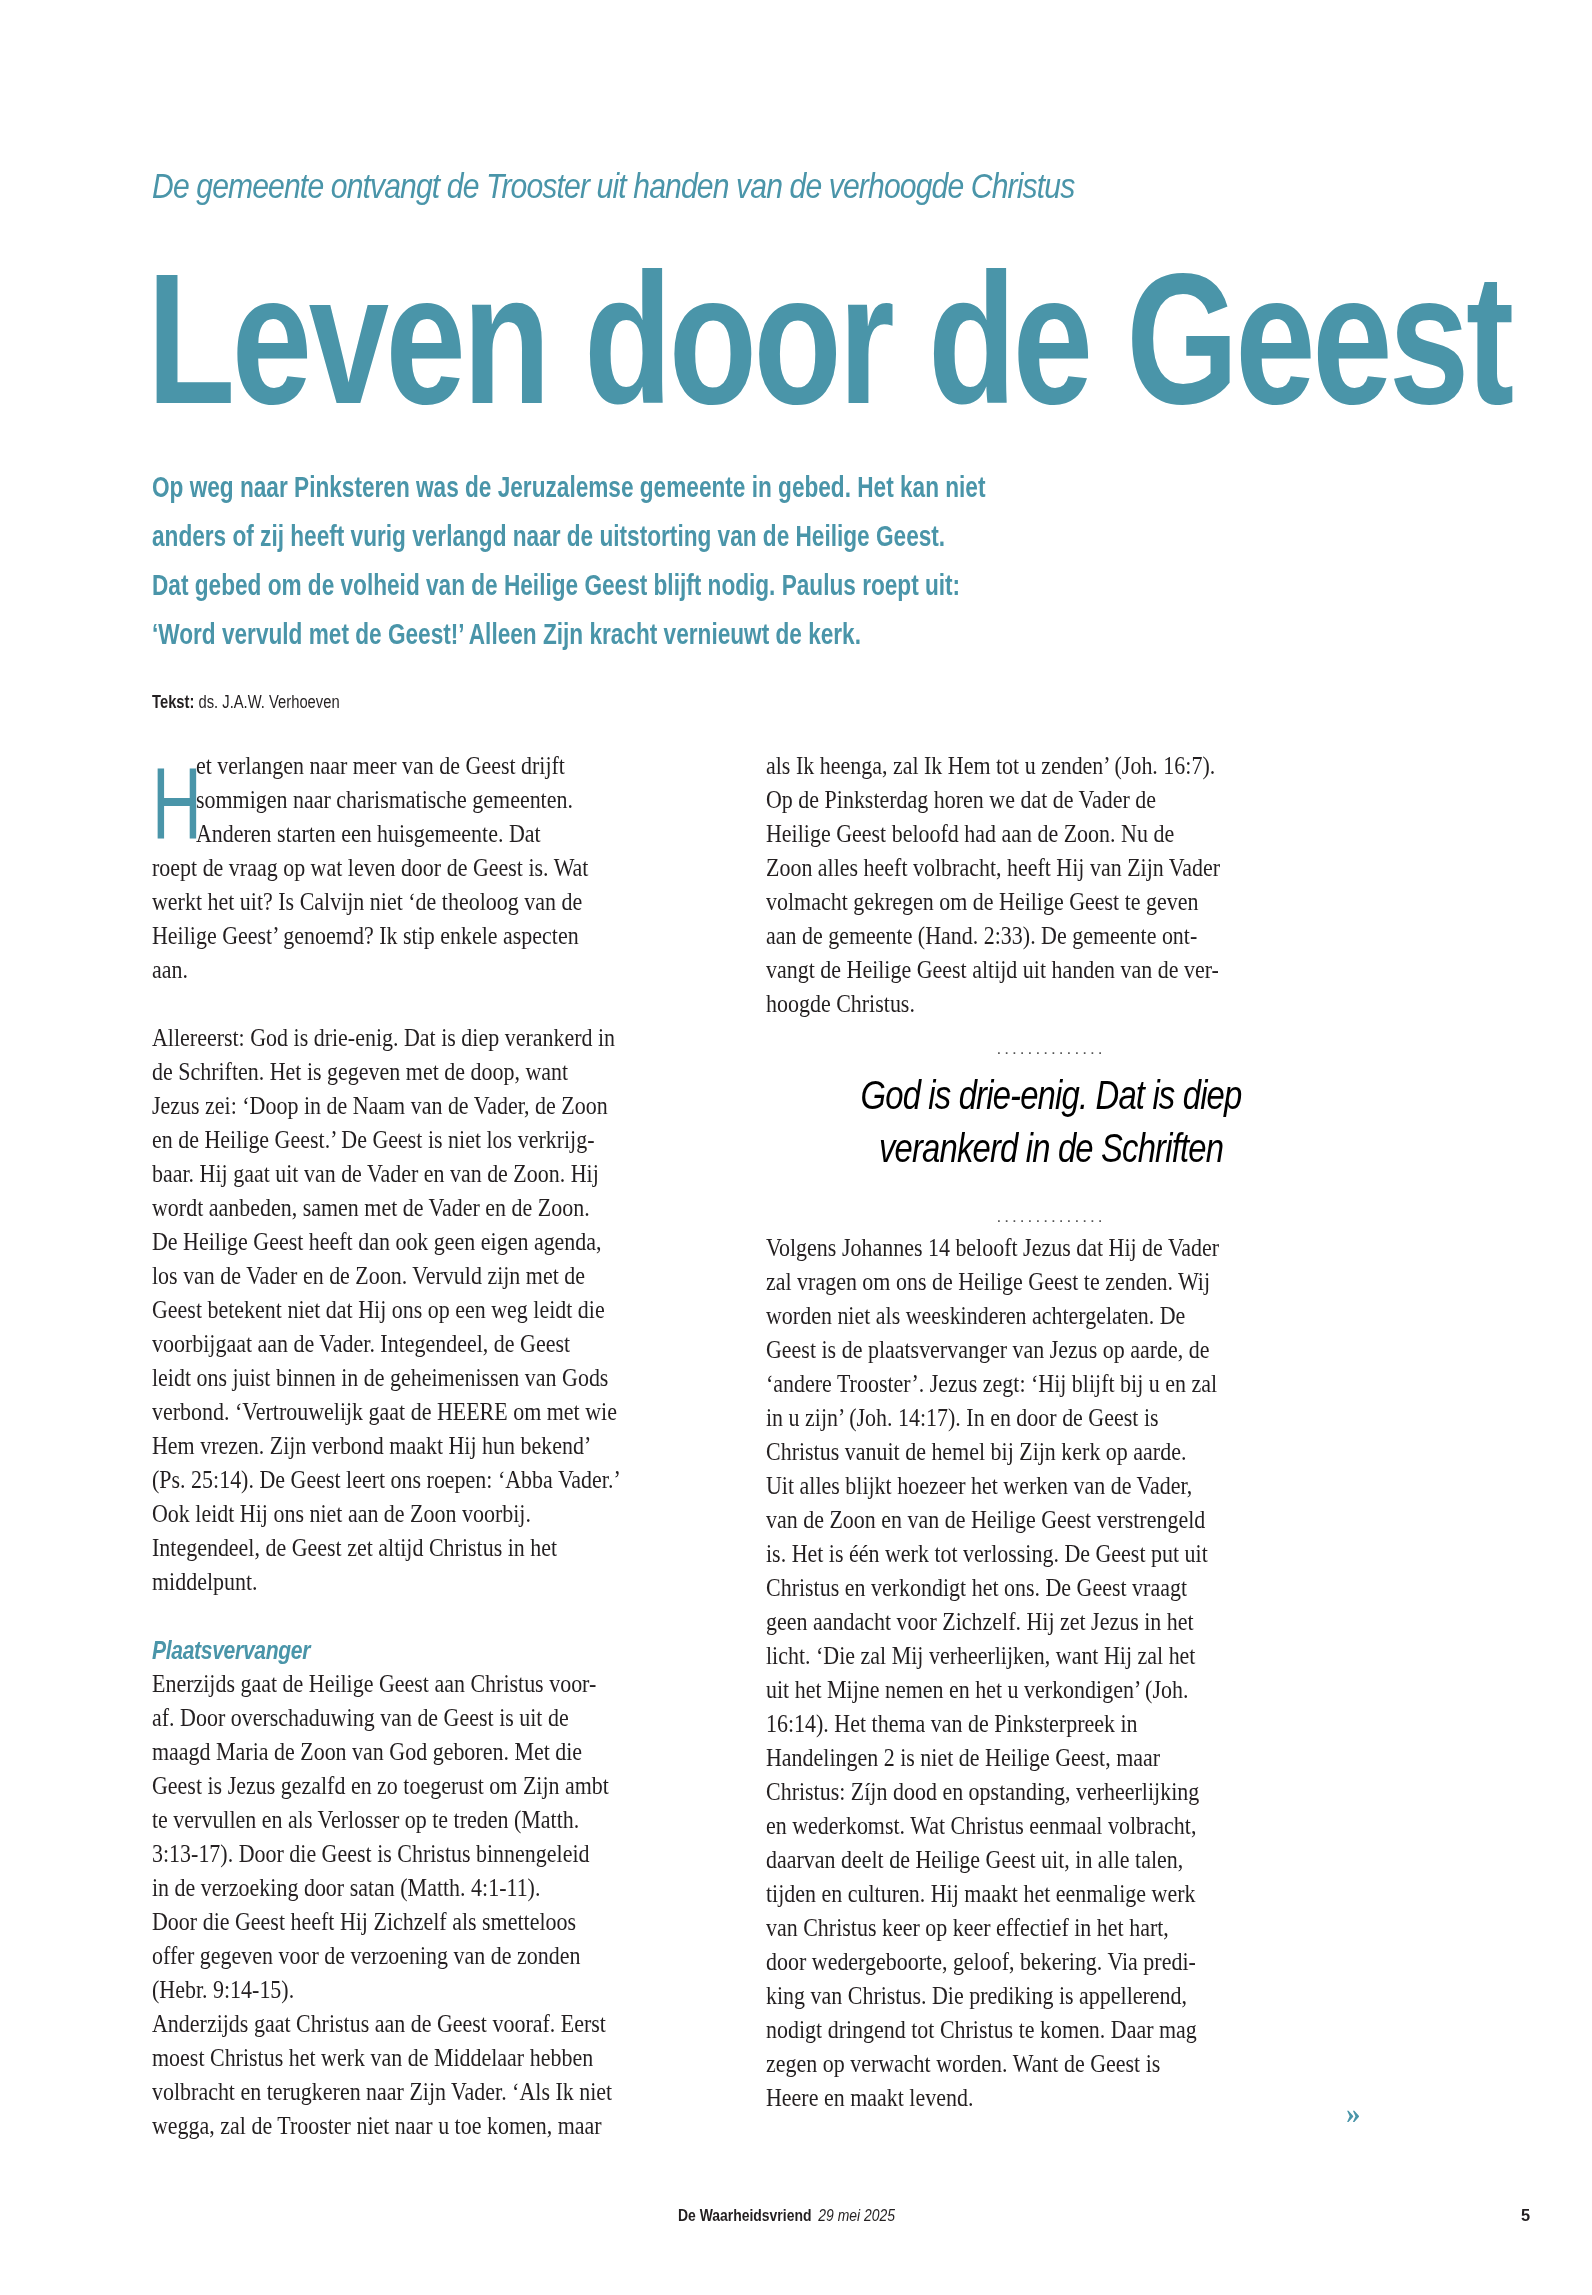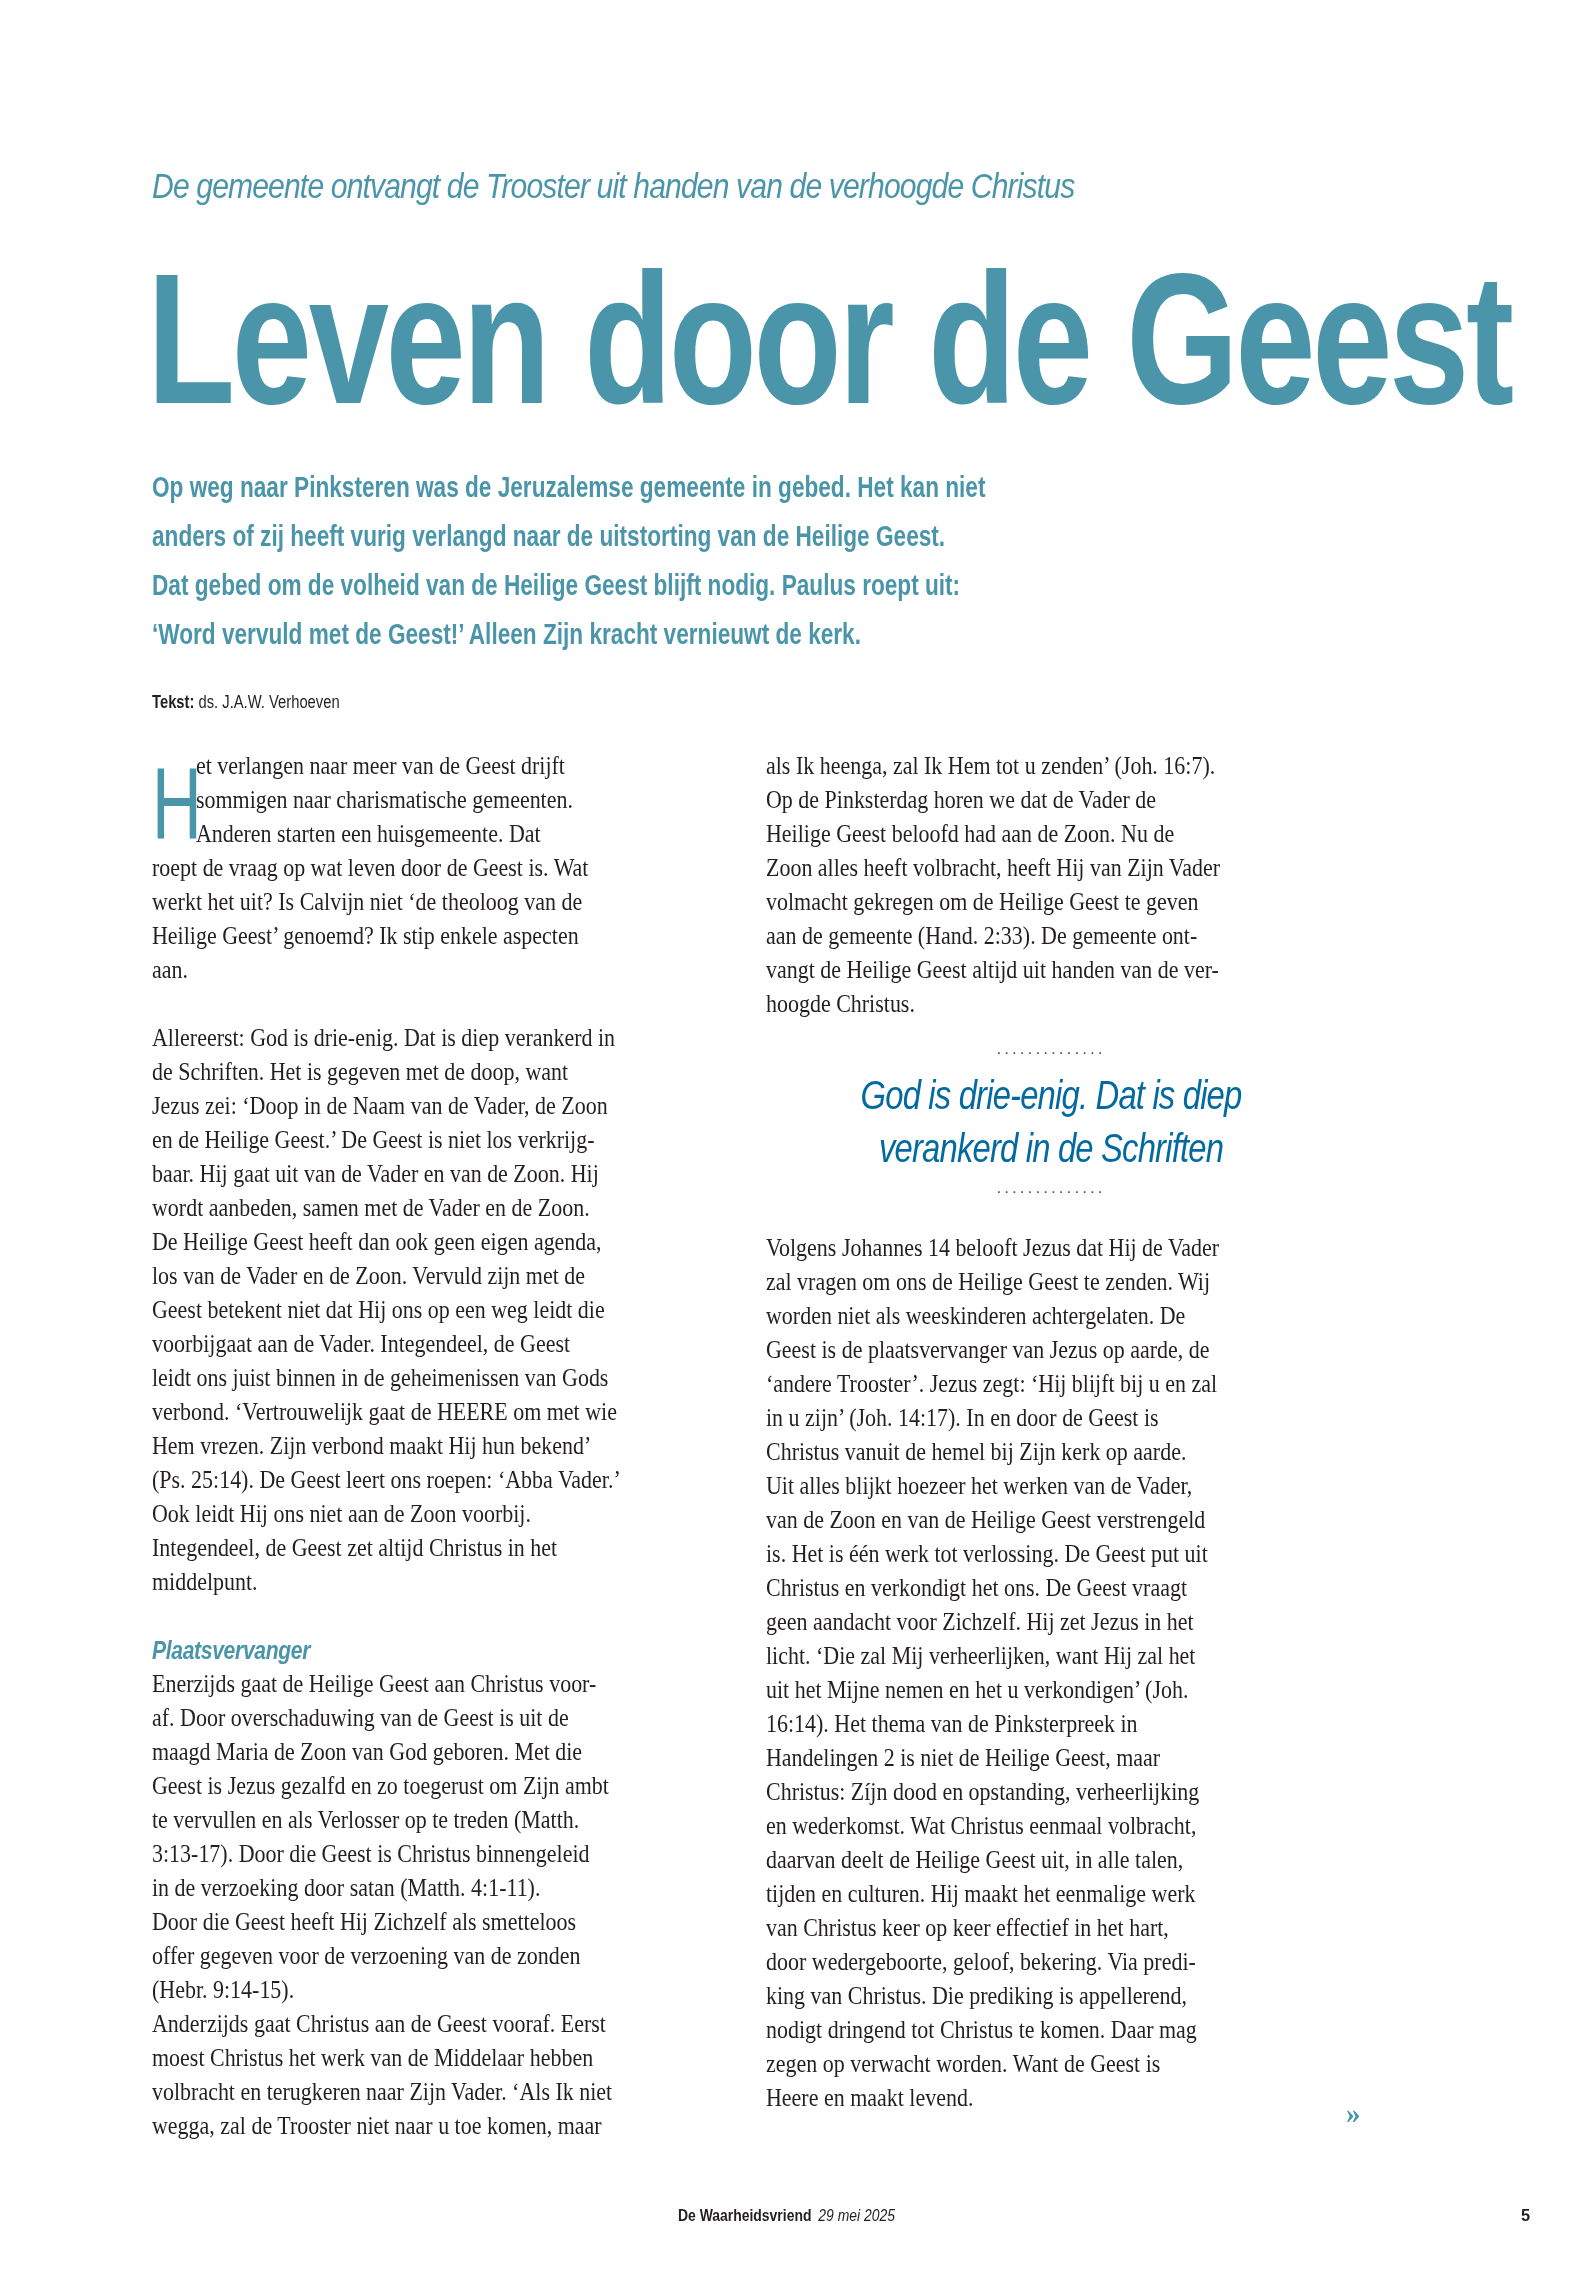--- a/index.html
+++ b/index.html
@@ -54,21 +54,21 @@
 
   .pullquote {
     position:absolute; left:766px; top:1040px; width:570px; text-align:center;
   }
   .dots {
     font-family:"Liberation Sans", sans-serif; font-size:17.3px; letter-spacing:3px; color:#555;
     line-height:17.3px; height:17.3px;
   }
   .pq-text {
     font-family:"Liberation Sans", sans-serif; font-style:italic; font-size:40px; line-height:53px;
-    color:#0369a1; letter-spacing:-1px; margin:12px 0 4px 0;
+    color:#000000; letter-spacing:-1px; margin:12px 0 33px 0;
   }
   .pq-text div { white-space:nowrap; display:block; }
   .pq-inner { display:inline-block; transform:scaleX(0.82); transform-origin:center top; }
 
   .continue-icon {
     position:absolute; left:1346px; top:2097px;
     font-family:"Liberation Serif", serif; font-size:29px; font-weight:700; color:#4a95a9;
   }
 
   .footer {

